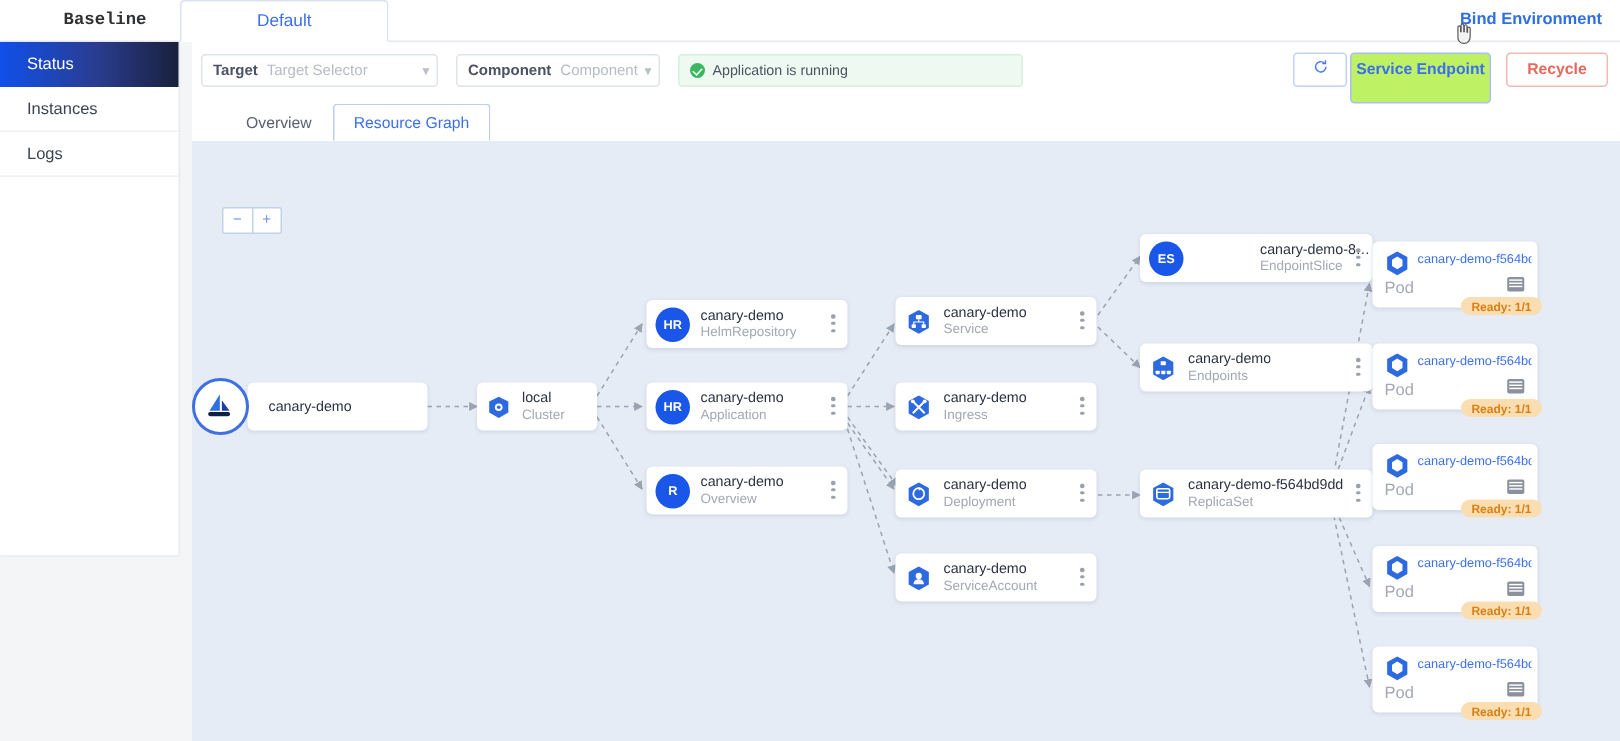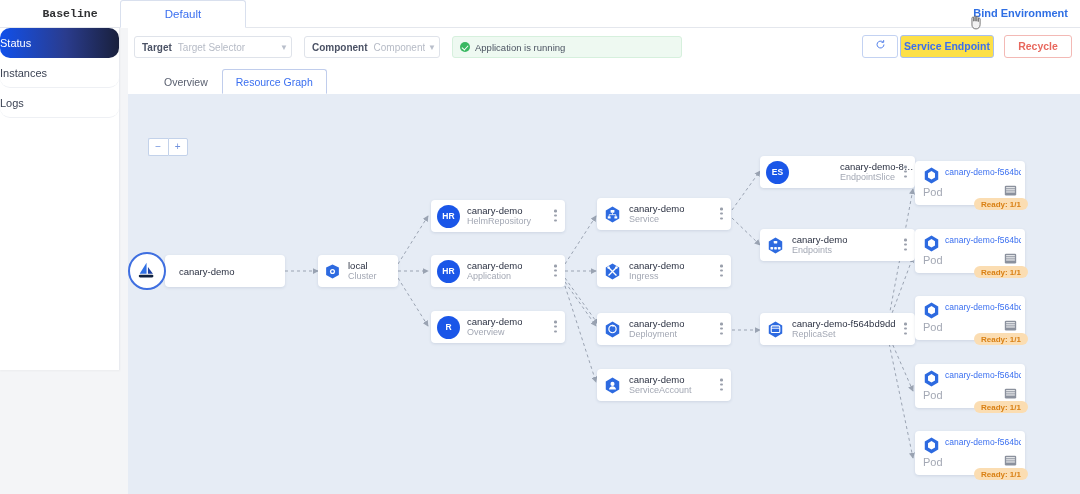--- a/index.html
+++ b/index.html
@@ -15,44 +15,43 @@
   .topbar {
     position: absolute; left: 0; top: 0; width: 1080px; height: 28px;
     background: #ffffff; border-bottom: 1px solid #e4e7ed;
   }
   .baseline-label {
     position: absolute; left: 20px; top: 0; height: 27px; line-height: 27px;
     width: 100px; text-align: center;
     font-size: 11.5px; color: #303133; font-weight: 600; font-family: Liberation Mono, monospace;
   }
   .tab-default {
-    position: absolute; left: 120px; top: 0; width: 126px; height: 28px;
+    position: absolute; left: 120px; top: 0; width: 139px; height: 28px;
     line-height: 27px; text-align: center;
     font-size: 11.5px; color: #3a6ff0;
     background: #ffffff;
     border-left: 1px solid #d9e0ee; border-right: 1px solid #d9e0ee;
     border-top: 1px solid #d9e0ee; border-bottom: 1px solid #ffffff;
     border-radius: 3px 3px 0 0;
   }
   .bind-env {
     position: absolute; right: 12px; top: 0; height: 27px; line-height: 27px;
     font-size: 11px; color: #2f6fe4; font-weight: 600; cursor: pointer;
   }
 
   
   .sidebar {
     position: absolute; left: 0; top: 28px; width: 120px; height: 342px;
     background: #ffffff; border-right: 1px solid #e9ebf0;
     box-shadow: 0 1px 2px rgba(0,0,0,.04);
   }
   .side-item {
-    height: 30px; line-height: 30px; padding-left: 0;
+    height: 30px; line-height: 30px; padding-left: 18px;
     font-size: 11px; color: #3c4354; cursor: pointer;
     border-bottom: 1px solid #eef0f4;
-    border-radius: 10px;
   }
   .side-item.active {
     background: linear-gradient(90deg, #1150ea 0%, #2a3c8e 55%, #19203c 100%);
     color: #ffffff; border-bottom: none;
   }
 
   
   .main {
     position: absolute; left: 128px; top: 28px; width: 952px; height: 466px;
     background: #ffffff;
@@ -95,22 +94,22 @@
   }
   .status-text { font-size: 9.5px; color: #4c5462; margin-left: 5px; }
 
   .refresh-btn {
     position: absolute; right: 182px; top: 7px; width: 36px; height: 23px;
     border: 1px solid #c3d2f2; border-radius: 3px; background: #fff;
     color: #4b7be8; font-size: 12px; line-height: 21px; text-align: center;
     cursor: pointer;
   }
   .svc-btn {
-    position: absolute; right: 86px; top: 7px; width: 94px; height: 23px;
-    border: 1px solid #a8c0f0; border-radius: 3px; background: #fde047;
+    position: absolute; right: 86px; top: 7px; width: 94px; height: 34px;
+    border: 1px solid #a8c0f0; border-radius: 3px; background: #bef264;
     color: #3a6ff0; font-size: 10.5px; font-weight: 600;
     line-height: 21px; text-align: center; cursor: pointer;
   }
   .recycle-btn {
     position: absolute; right: 8px; top: 7px; width: 68px; height: 23px;
     border: 1px solid #f3b9b5; border-radius: 3px; background: #fff;
     color: #e8685e; font-size: 10.5px; font-weight: 600;
     line-height: 21px; text-align: center; cursor: pointer;
   }
 

